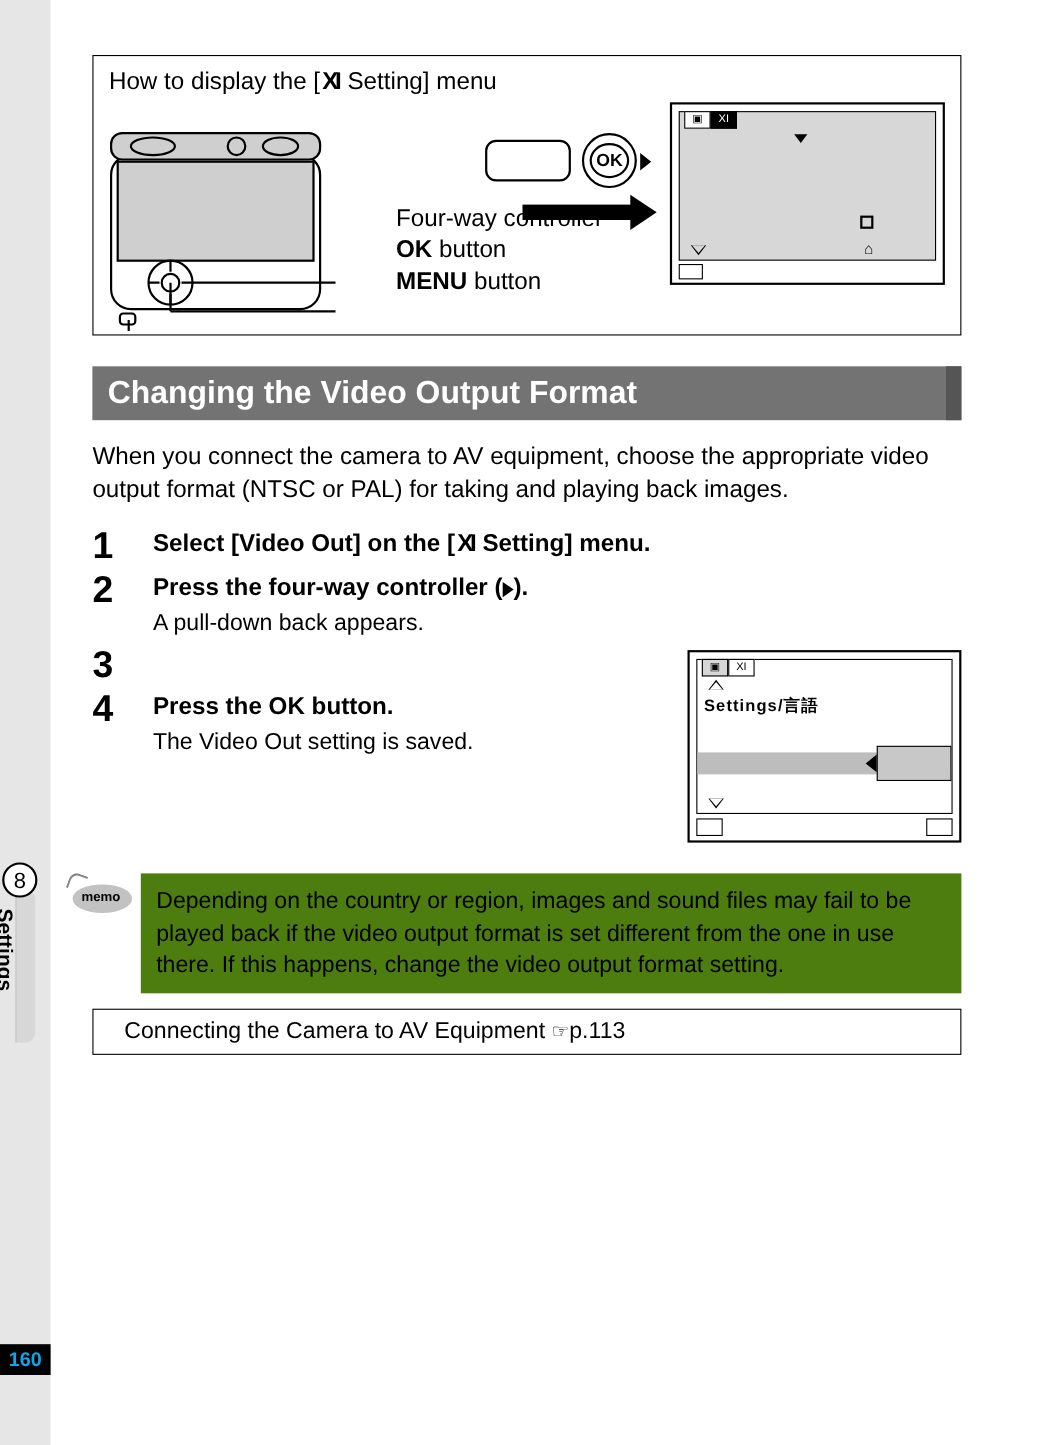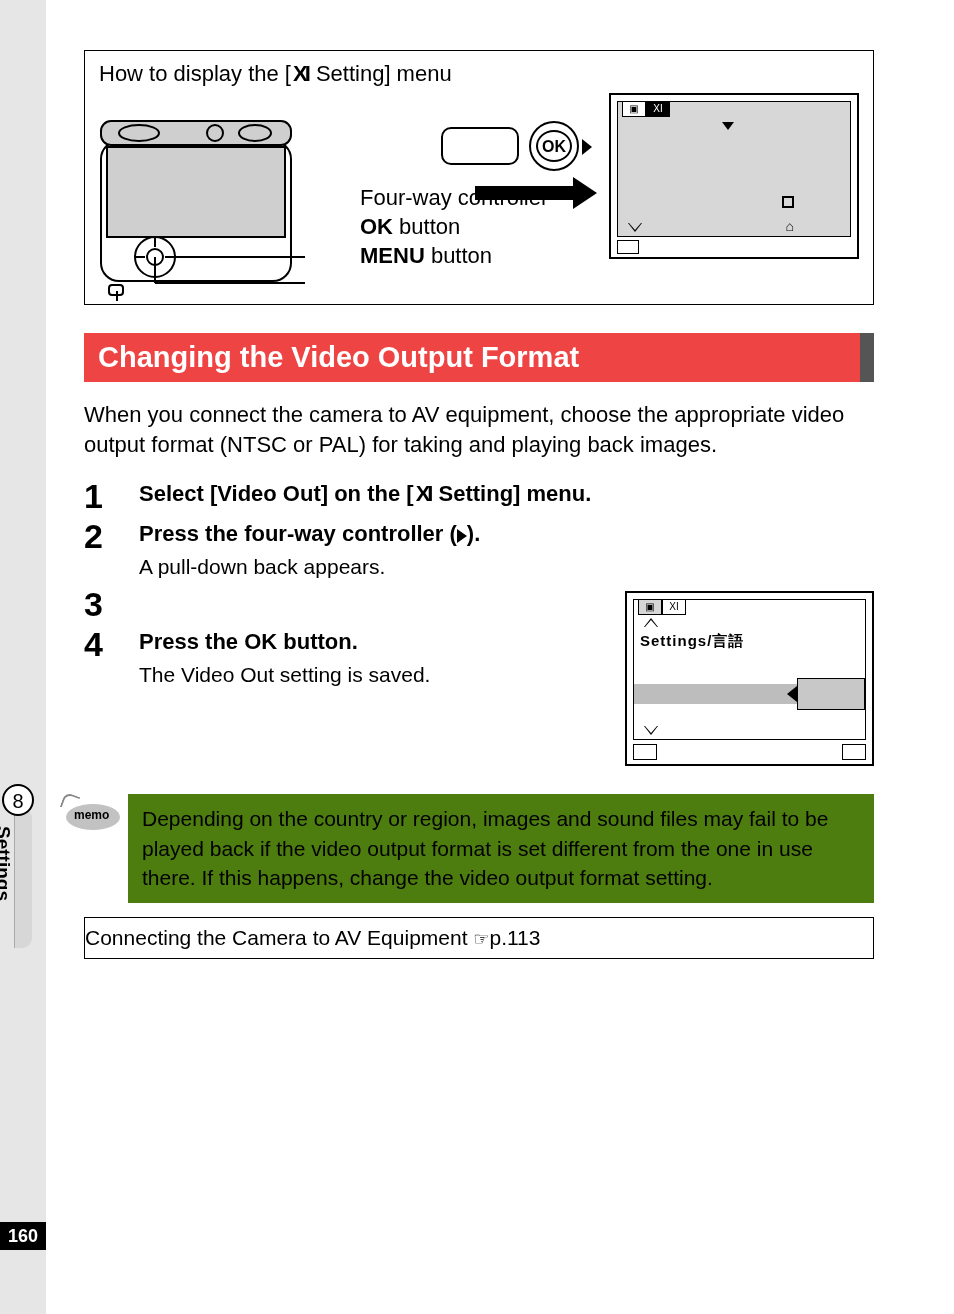--- a/index.html
+++ b/index.html
@@ -84,21 +84,21 @@
   .mini-sq{position:absolute; right:56px; top:94px; width:12px; height:12px; border:2px solid #000;}
   .mini-home{position:absolute; right:56px; top:116px; font-size:14px;}
   .mini-bot-tri{position:absolute; left:10px; bottom:4px; width:0;height:0;border-left:7px solid transparent;border-right:7px solid transparent;border-top:9px solid #fff; }
   .mini-bot-tri.outline{border-top-color:#000;}
   .mini-bot-tri.inner{left:11px; bottom:6px; border-left:6px solid transparent;border-right:6px solid transparent;border-top:7px solid #d7d7d7;}
   .mini-footer-tab{position:absolute; left:6px; bottom:3px; width:22px; height:14px; border:1px solid #000; background:#fff;}
 
   
   .heading-bar {
     margin-top: 28px;
-    background:#ef4444; color:#fff;
+    background:#737373; color:#fff;
     font-size:29px; font-weight:bold;
     padding:8px 14px;
     border-right: 14px solid #555;
   }
   .intro-text { margin-top:18px; font-size:22px; line-height:1.35; }
 
   
   .steps { margin-top:20px; }
   .step { display:flex; margin-bottom:6px; }
   .step-num { font-size:34px; font-weight:bold; width:55px; flex:none; line-height:1; }
@@ -134,21 +134,21 @@
   .memo-icon{
     width:54px; flex:none; position:relative; margin-top:4px; margin-left: -18px; margin-right: 8px;
   }
   .memo-icon .oval{ width:54px; height:26px; border-radius:50%; background:#c2c2c2; position:relative; top:6px;}
   .memo-icon .txt{position:absolute; left:8px; top:10px; font-size:12px; font-weight:bold;}
   .memo-icon .tail{position:absolute; left:-4px; top:-4px; width:16px; height:16px; border-left:2px solid #888; border-top:2px solid #888; border-radius:50% 0 0 0; transform:rotate(20deg);}
   .memo-box{
     flex:1; background:#4d7c0f; padding:10px 14px; font-size:21px; line-height:1.4;
   }
   .ref-box{
-    margin-top:14px; border:1px solid #000; padding:8px 0; font-size:21px;
+    margin-top:14px; border:1px solid #000; padding:8px 28px; font-size:21px;
   }
   .pointer-icon{ font-size:18px; }
 
   
   .side-tab{
     position:absolute; left:0; top:790px;
     width:52px; height:170px;
   }
   .side-circle{
     position:absolute; left:2px; top:-6px;
@@ -164,21 +164,21 @@
   .side-label{
     position:absolute; left:14px; top:36px;
     transform: rotate(90deg);
     transform-origin: left top;
     font-weight:bold; font-size:19px;
     width:120px;
   }
   
   .page-num{
     position:absolute; left:0; bottom:64px;
-    width:46px; height:28px; background:#000; color:#ffffff;
+    width:46px; height:28px; background:#000; color:#0ea5e9;
     font-weight:bold; font-size:18px; text-align:center; line-height:28px;
   }
   .tri-inline{display:inline-block;width:0;height:0;vertical-align:middle;}
   .tri-r{border-top:7px solid transparent;border-bottom:7px solid transparent;border-left:10px solid #000;}
   .tri-u{border-left:7px solid transparent;border-right:7px solid transparent;border-bottom:10px solid #000;}
   .tri-d{border-left:7px solid transparent;border-right:7px solid transparent;border-top:10px solid #000;}
 </style>
 </head>
 <body>
 

